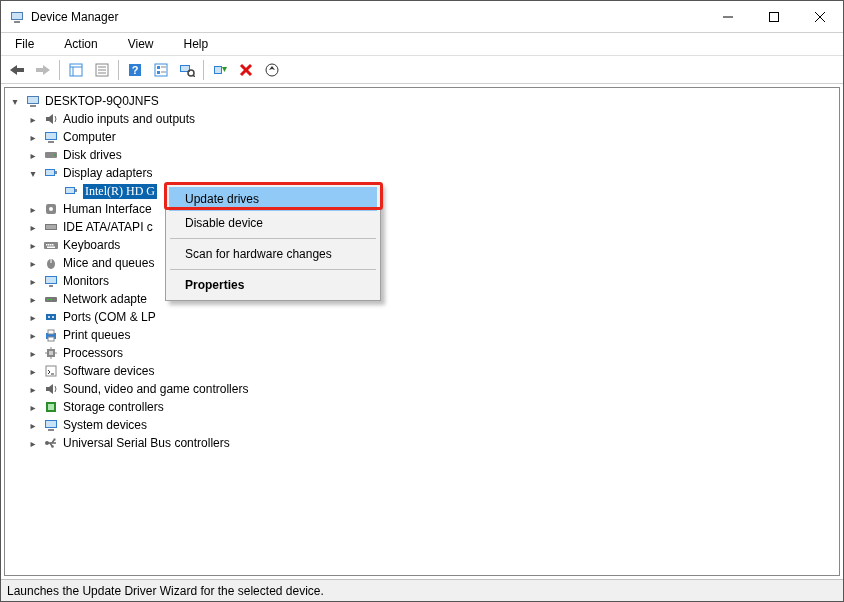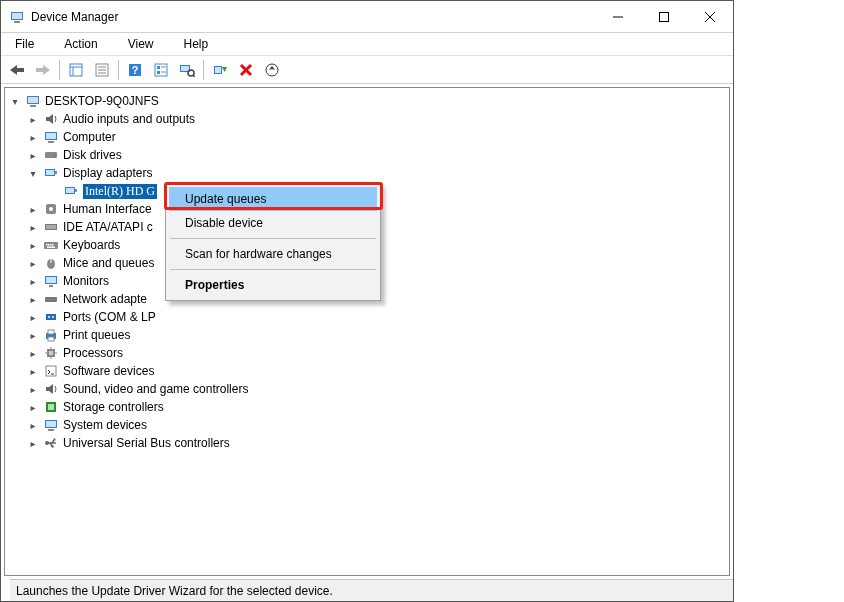--- a/index.html
+++ b/index.html
@@ -4,21 +4,21 @@
 <style>
   * { box-sizing: border-box; }
   body {
     margin: 0;
     font-family: "Segoe UI", Tahoma, sans-serif;
     font-size: 12px;
     background: #fff;
     color: #000;
   }
   .window {
-    width: 734px;
+    width: 844px;
     height: 602px;
     border: 1px solid #555;
     display: flex;
     flex-direction: column;
     position: relative;
     background: #fff;
     justify-content: space-between;
   }
   
   .titlebar {
@@ -148,21 +148,20 @@
   }
   
   .statusbar {
     height:22px;
     border-top:1px solid #c0c0c0;
     display:flex;
     align-items:center;
     padding-left:6px;
     font-size:12px;
     background:#f0f0f0;
-    margin-left:9px;
   }
   
   .ic-pc { fill:#4d7db3; }
 </style>
 </head>
 <body>
 
 <div class="window">
 
   <div class="titlebar">
@@ -513,21 +512,21 @@
             <line x1="7" y1="8" x2="9" y2="11" stroke="#666" stroke-width="1.5"></line>
             <circle cx="9.5" cy="11.5" r="1.3" fill="#666"></circle>
           </svg>
         </span>
       <span class="tree-label">Universal Serial Bus controllers</span>
     </div>
 
   </div>
 
   <div class="context-menu">
-    <div class="ctx-item highlighted">Update queues</div>
+    <div class="ctx-item highlighted">Update drives</div>
     <div class="ctx-item">Disable device</div>
     <div class="ctx-sep"></div>
     <div class="ctx-item">Scan for hardware changes</div>
     <div class="ctx-sep"></div>
     <div class="ctx-item bold">Properties</div>
   </div>
 
   <div class="ctx-highlight-frame" style="left:163px; top:181px; width:219px; height:28px;"></div>
 
   <div class="statusbar">

